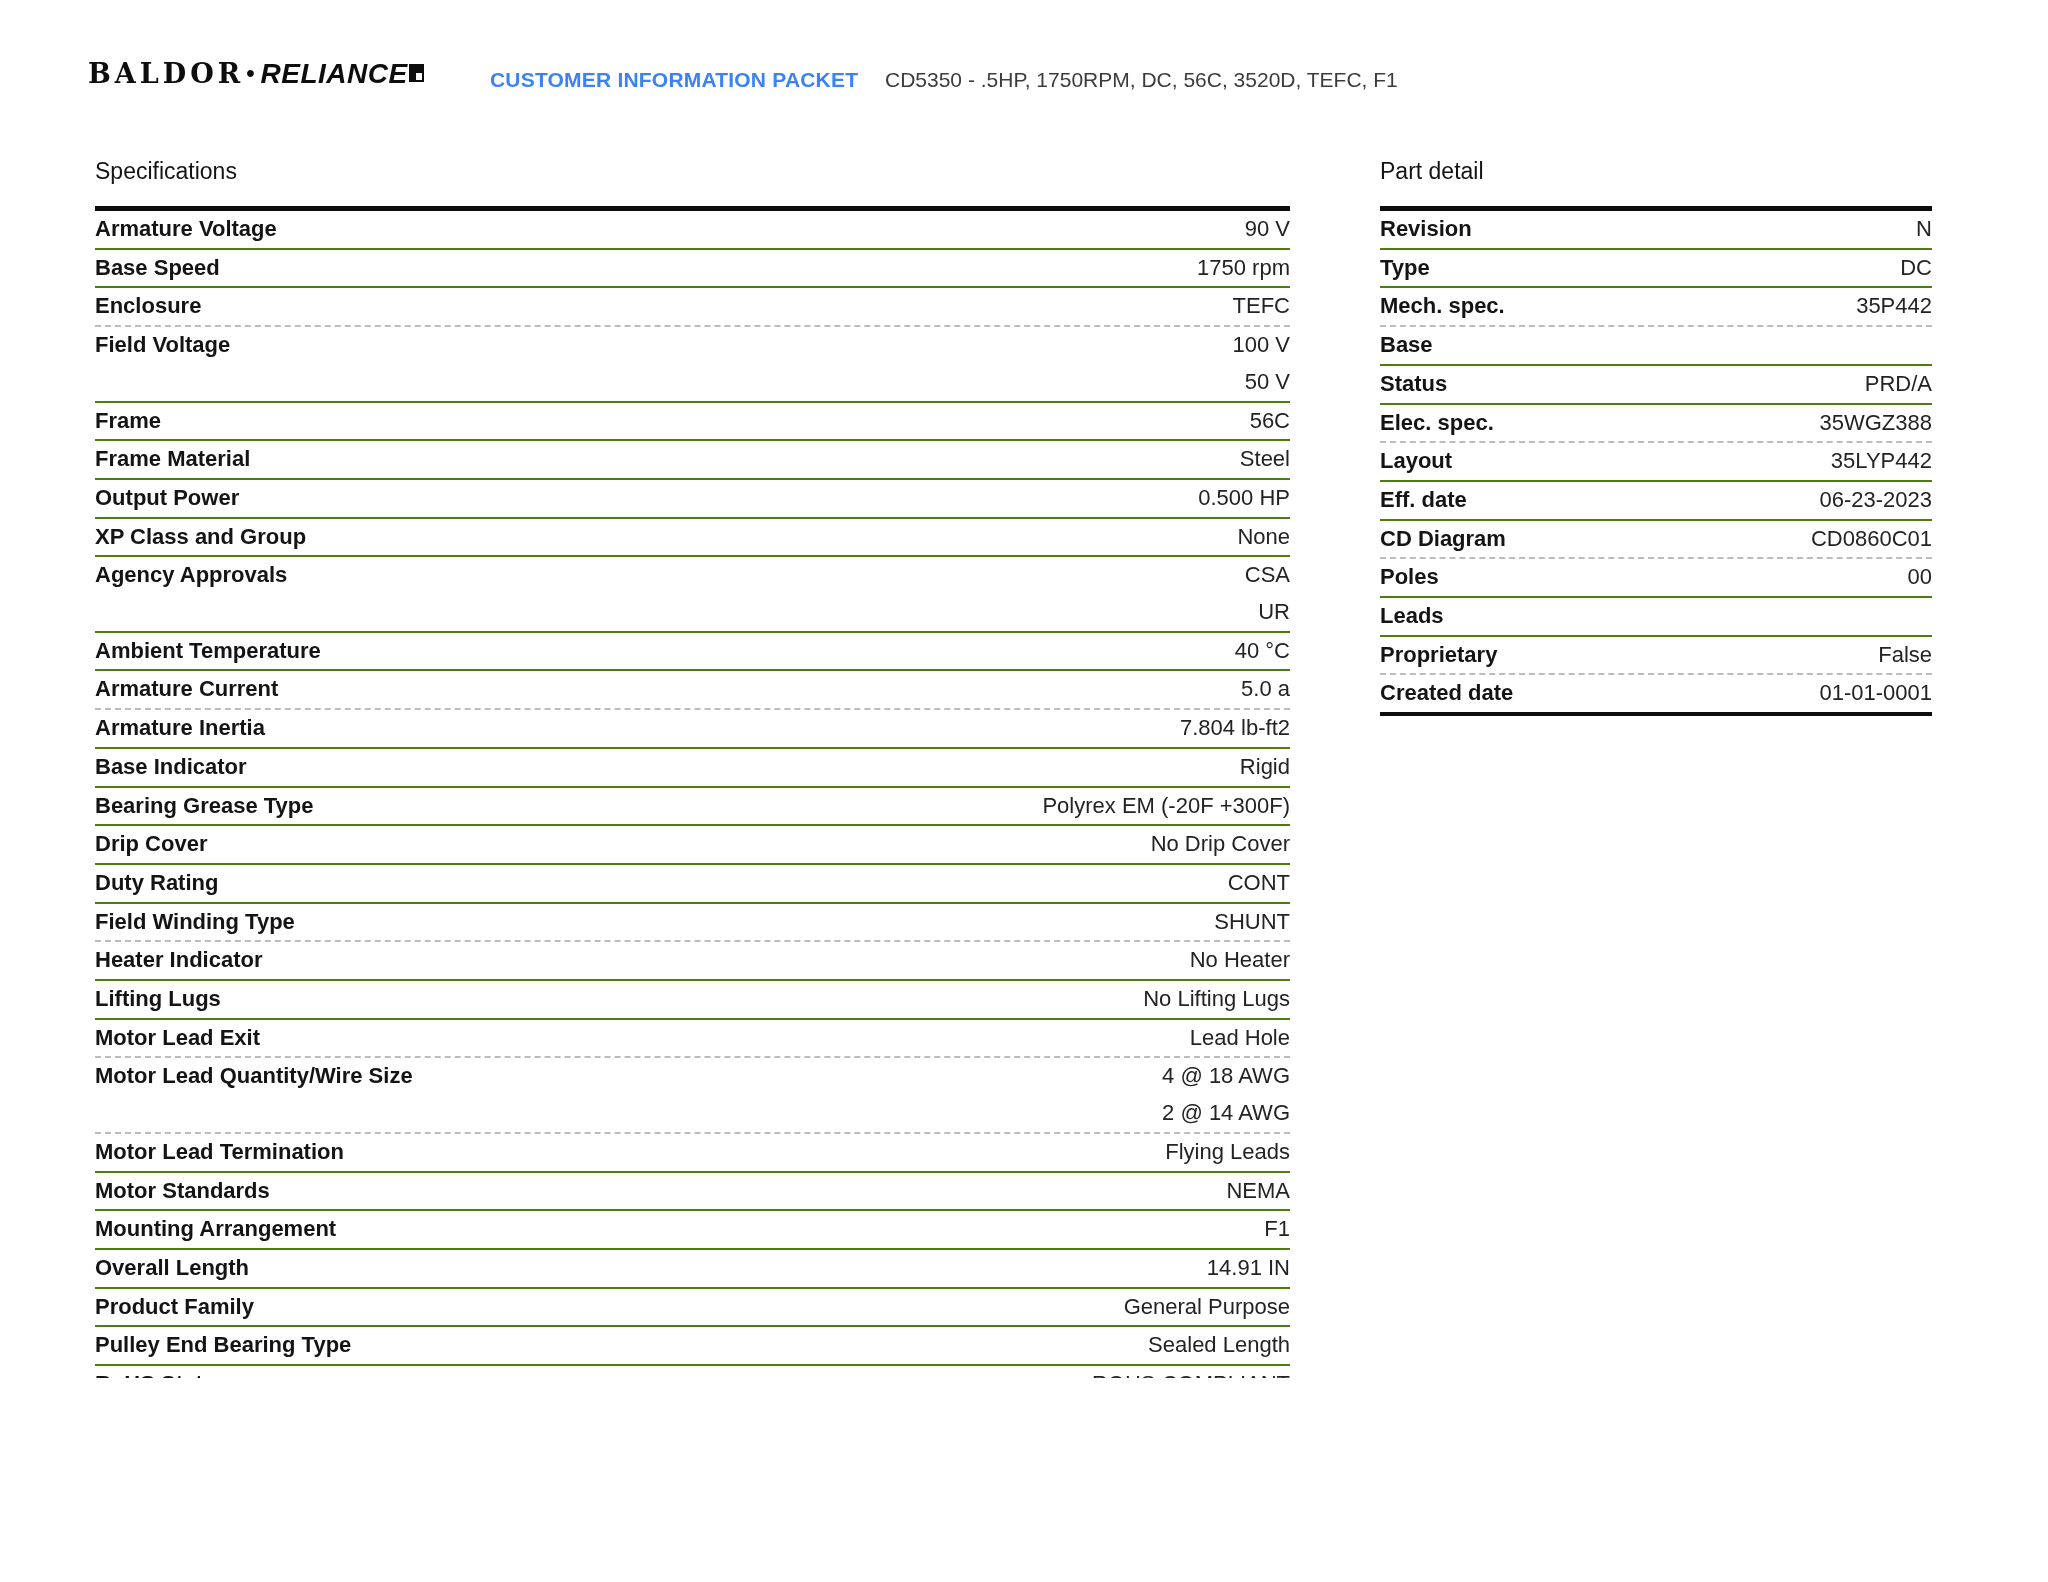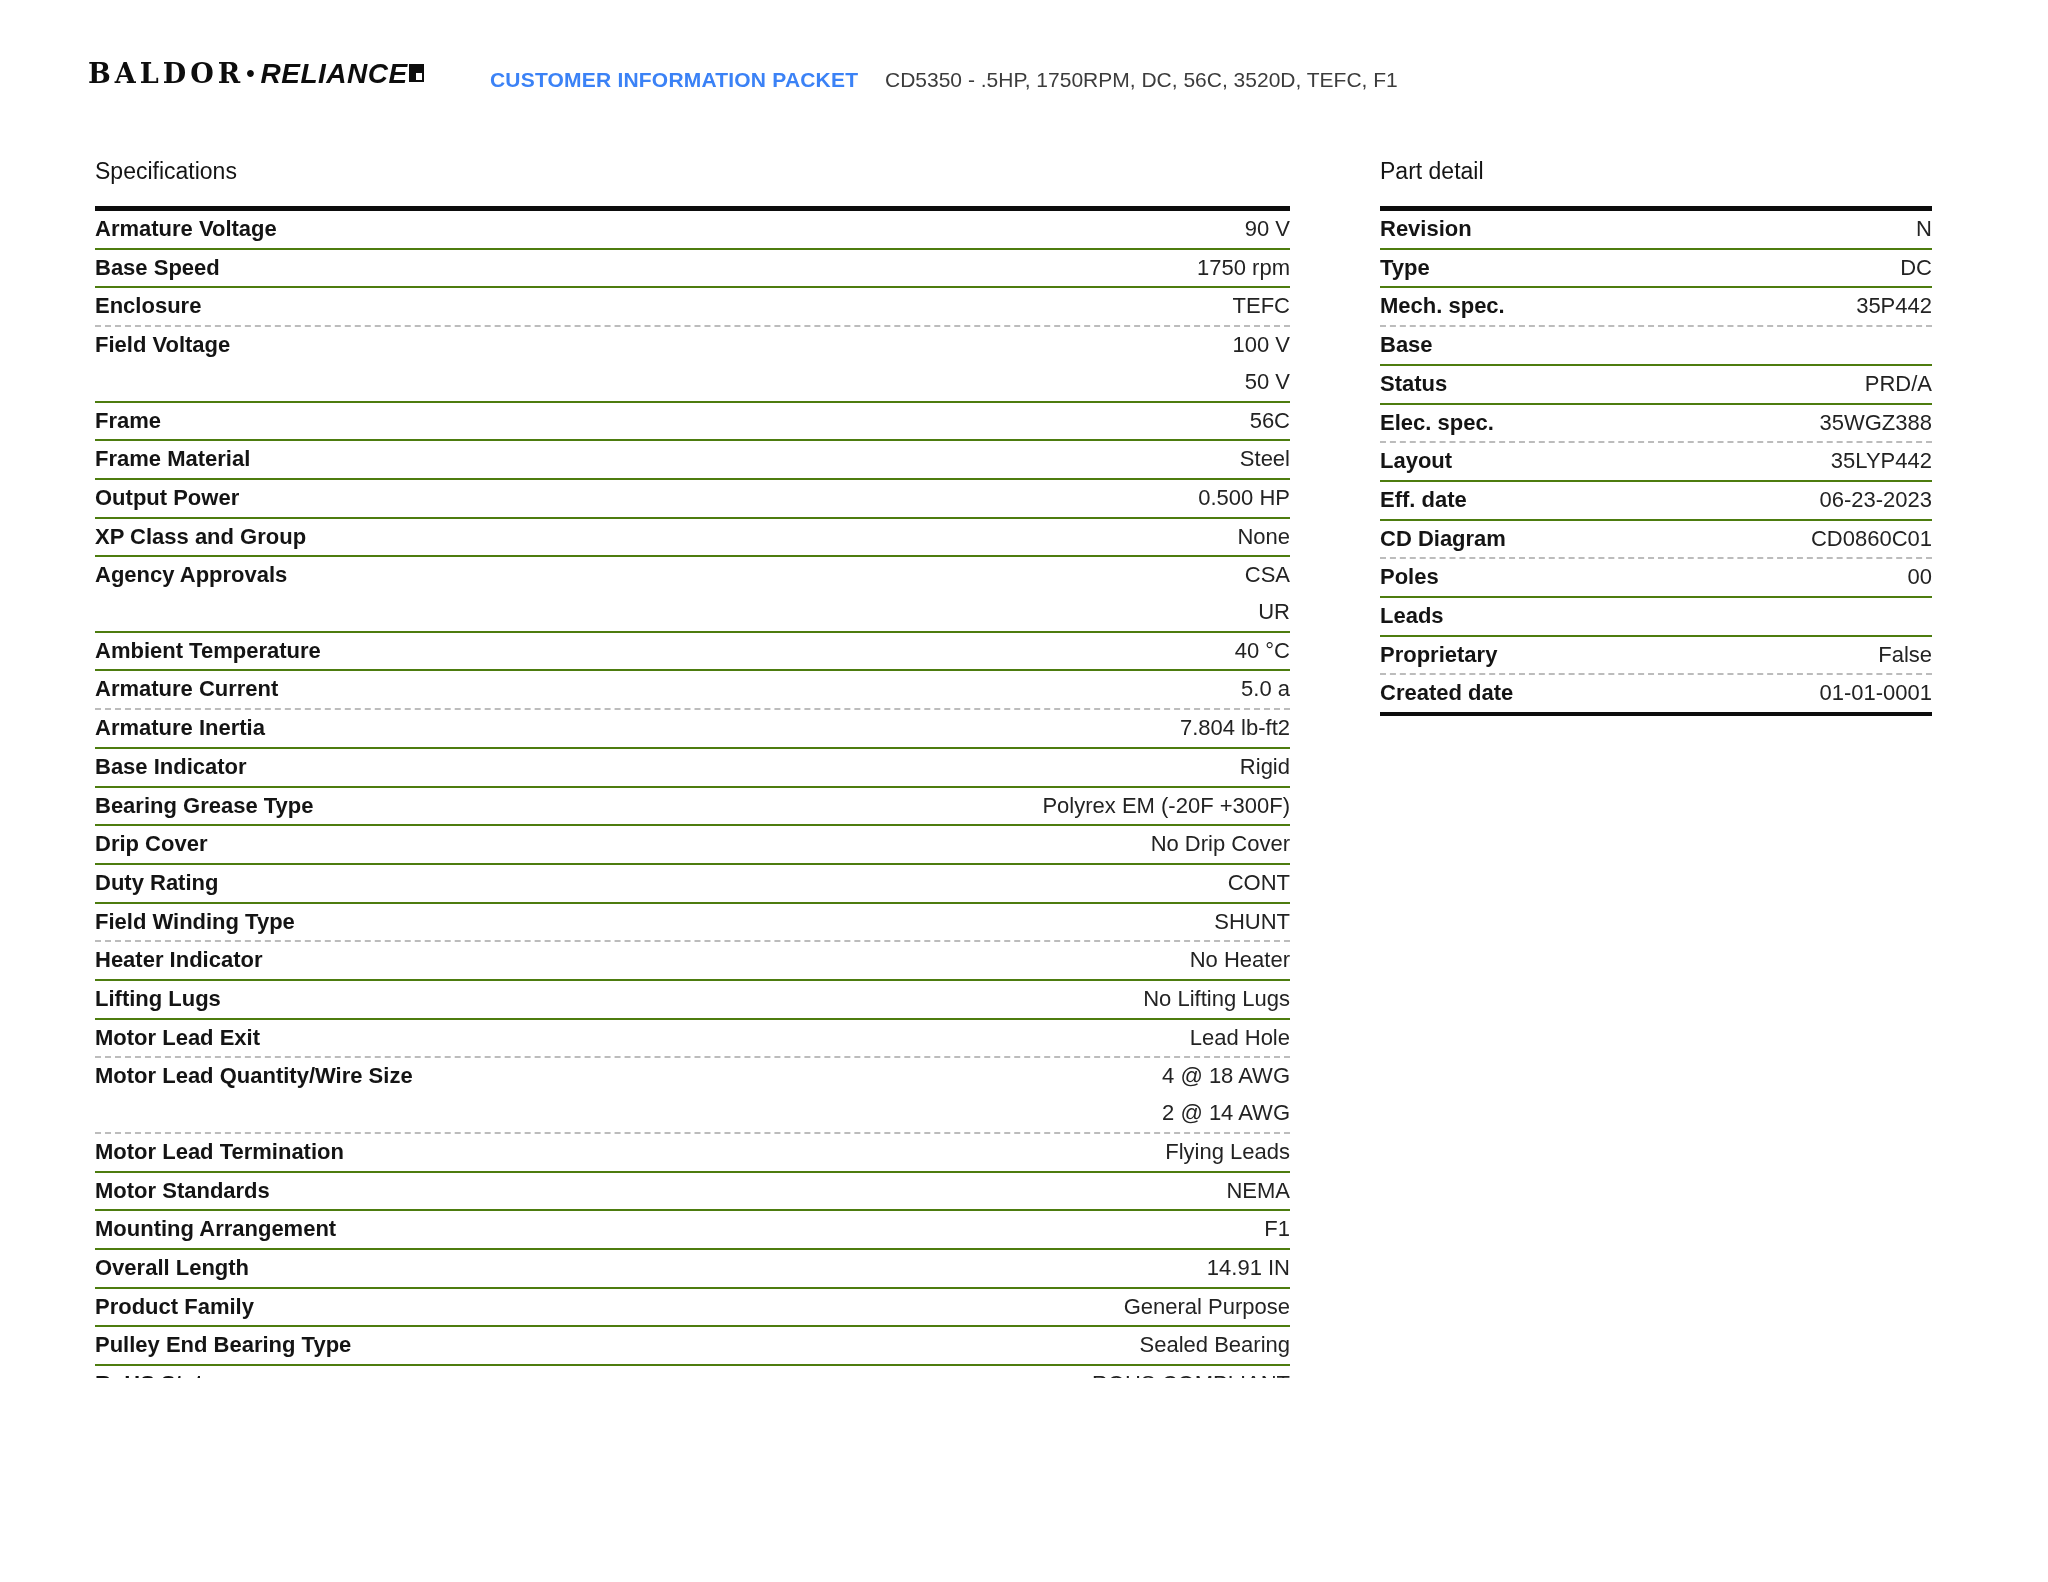--- a/index.html
+++ b/index.html
@@ -237,21 +237,21 @@
       </div>
       <div class="trow solid">
         <div class="tlabel">Product Family</div>
         <div class="tvalues">
           <div class="vline">General Purpose</div>
         </div>
       </div>
       <div class="trow solid">
         <div class="tlabel">Pulley End Bearing Type</div>
         <div class="tvalues">
-          <div class="vline">Sealed Bearing</div>
+          <div class="vline">Sealed Length</div>
         </div>
       </div>
       <div class="trow dashed">
         <div class="tlabel">RoHS Status</div>
         <div class="tvalues">
           <div class="vline">ROHS COMPLIANT</div>
         </div>
       </div>
     </div>
   <div class="dtable part-table" id="part-table">

